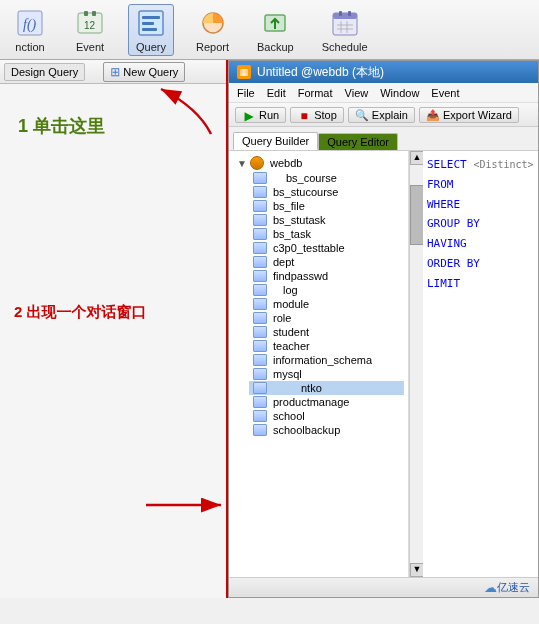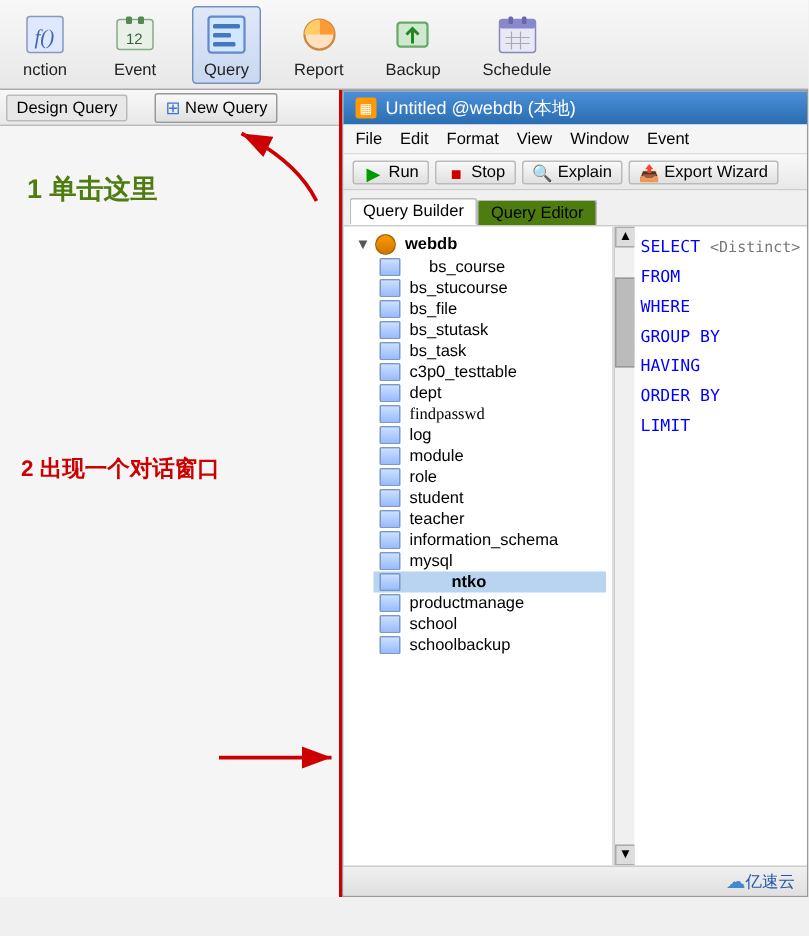--- a/index.html
+++ b/index.html
@@ -454,21 +454,21 @@
     </div>
 
     <div class="content-area">
 
       <div class="tree-panel">
         <div class="tree-root">
 
           <div class="tree-item">
             <span class="tree-toggle">▼</span>
             <span class="db-tree-icon"></span>
-            <span style="font-weight:bold; margin-left:3px;">webdb</span>
+            <span style="font-weight:normal; margin-left:3px;">webdb</span>
           </div>
 
           <div style="padding-left:16px;">
             <div class="tree-item">
               <span class="table-icon"></span>
               <span style="margin-left:16px;">bs_course</span>
             </div>
             <div class="tree-item">
               <span class="table-icon"></span>
               <span style="margin-left:3px;">bs_stucourse</span>
@@ -488,25 +488,25 @@
             <div class="tree-item">
               <span class="table-icon"></span>
               <span style="margin-left:3px;">c3p0_testtable</span>
             </div>
             <div class="tree-item">
               <span class="table-icon"></span>
               <span style="margin-left:3px;">dept</span>
             </div>
             <div class="tree-item">
               <span class="table-icon"></span>
-              <span style="margin-left:3px;font-family:Liberation Serif, serif;">findpasswd</span>
-            </div>
-            <div class="tree-item">
-              <span class="table-icon"></span>
-              <span style="margin-left:3px;">log</span>
+              <span style="margin-left:3px;">findpasswd</span>
+            </div>
+            <div class="tree-item">
+              <span class="table-icon"></span>
+              <span style="margin-left:13px;">log</span>
             </div>
             <div class="tree-item">
               <span class="table-icon"></span>
               <span style="margin-left:3px;">module</span>
             </div>
             <div class="tree-item">
               <span class="table-icon"></span>
               <span style="margin-left:3px;">role</span>
             </div>
             <div class="tree-item">
@@ -520,21 +520,21 @@
             <div class="tree-item">
               <span class="table-icon"></span>
               <span style="margin-left:3px;">information_schema</span>
             </div>
             <div class="tree-item">
               <span class="table-icon"></span>
               <span style="margin-left:3px;">mysql</span>
             </div>
             <div class="tree-item" style="background:#b8d4f0;">
               <span class="table-icon"></span>
-              <span style="margin-left:3px; color:#000; font-weight:bold;padding-left:28px;">ntko</span>
+              <span style="margin-left:3px; color:#000; font-weight:normal;padding-left:28px;">ntko</span>
             </div>
             <div class="tree-item">
               <span class="table-icon"></span>
               <span style="margin-left:3px;">productmanage</span>
             </div>
             <div class="tree-item">
               <span class="table-icon"></span>
               <span style="margin-left:3px;">school</span>
             </div>
             <div class="tree-item">

